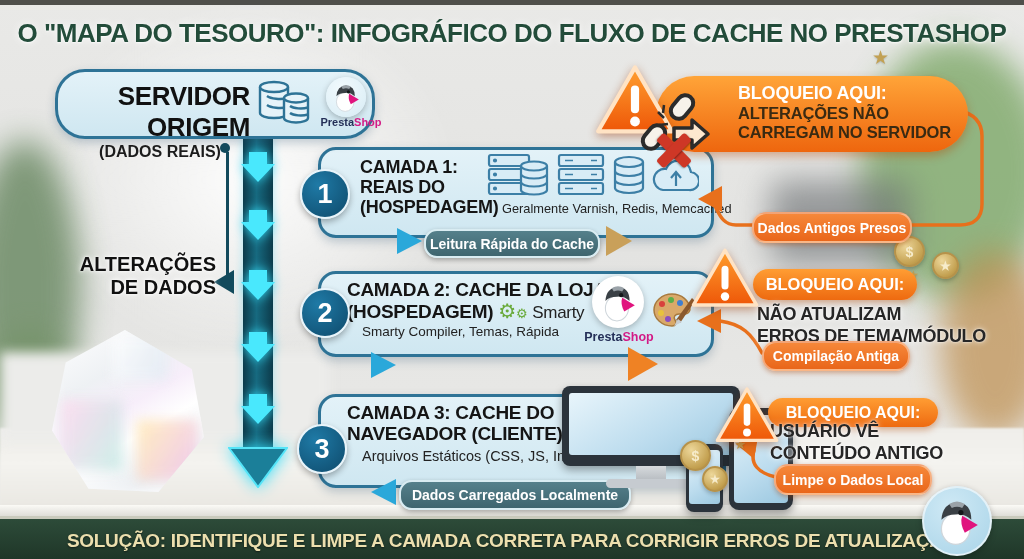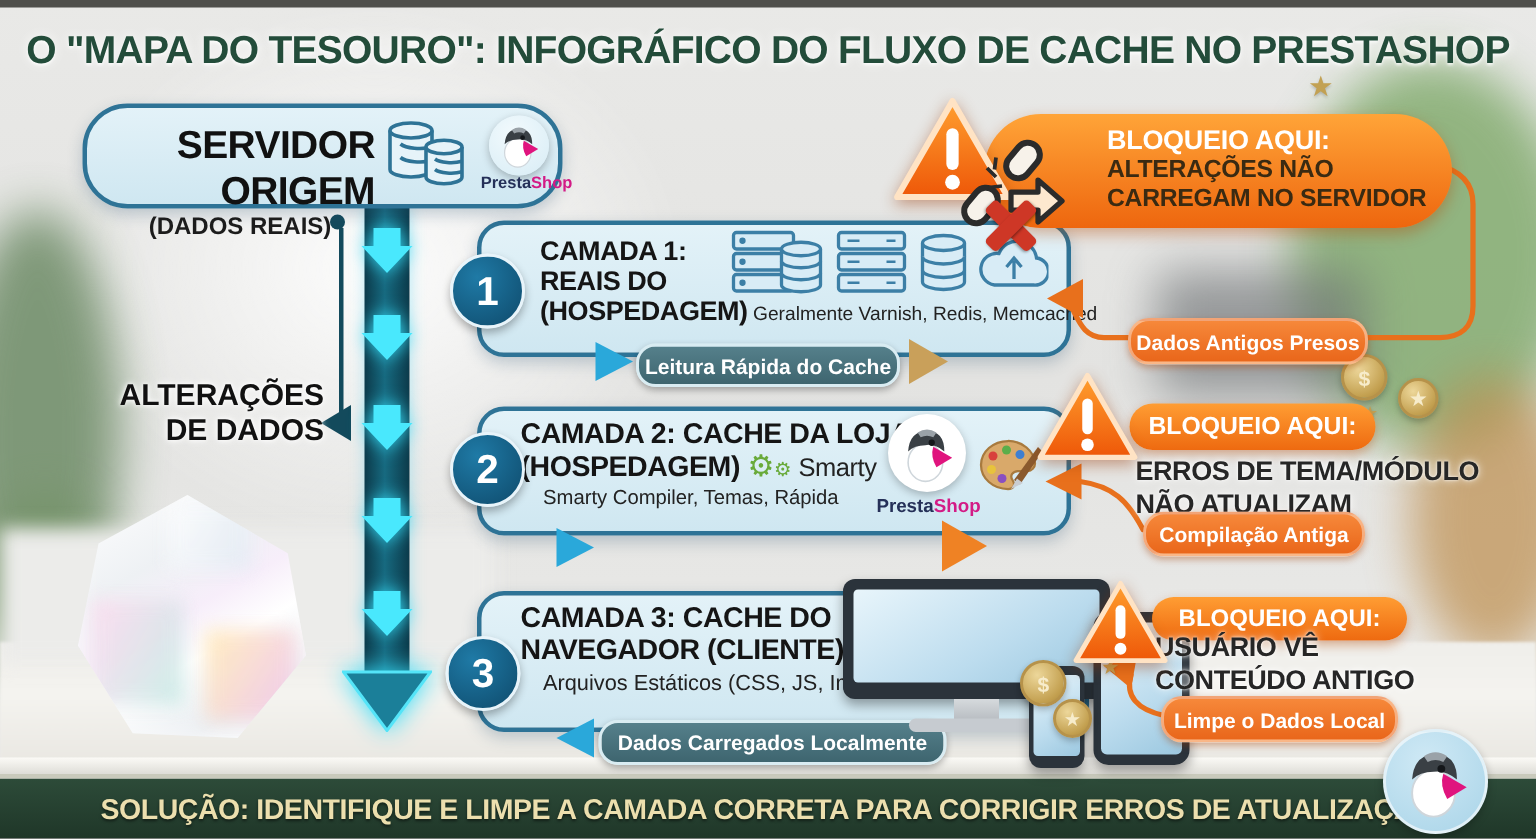--- a/index.html
+++ b/index.html
@@ -313,22 +313,22 @@
           <stop offset="1" stop-color="#ee5708"></stop>
         </linearGradient>
       </defs>
     <rect x="45" y="28" width="10" height="34" rx="5" fill="#fff"></rect>
       <circle cx="50" cy="72" r="6" fill="#fff"></circle>
   </svg>
   <div class="warn-head-pill" style="left:753px;top:269px;width:164px;height:31px;">
       <span>BLOQUEIO AQUI:</span>
     </div>
   <div class="warn-text" style="left:757px;top:304px;">
-    <div>ERROS DE TEMA/MÓDULO</div>
-      <div>NÃO ATUALIZAM</div>
+    <div>NÃO ATUALIZAM</div>
+      <div>ERROS DE TEMA/MÓDULO</div>
   </div>
   <div class="tag-pill" style="left:762px;top:341px;width:144px;height:26px;">
       <span>Compilação Antiga</span>
     </div>
 
   <svg class="abs" style="left:714px;top:385px;z-index:31;filter:drop-shadow(0 3px 5px rgba(150,50,0,.45));" width="66" height="62" viewBox="0 0 100 94">
     <path d="M50 6 L95 84 L5 84 Z" fill="url(#og3)" stroke="#ffe3c4" stroke-width="5" stroke-linejoin="round"></path>
     <defs>
         <linearGradient id="og3" x1="0" y1="0" x2="0" y2="1">
           <stop offset="0" stop-color="#ff9f2f"></stop>

